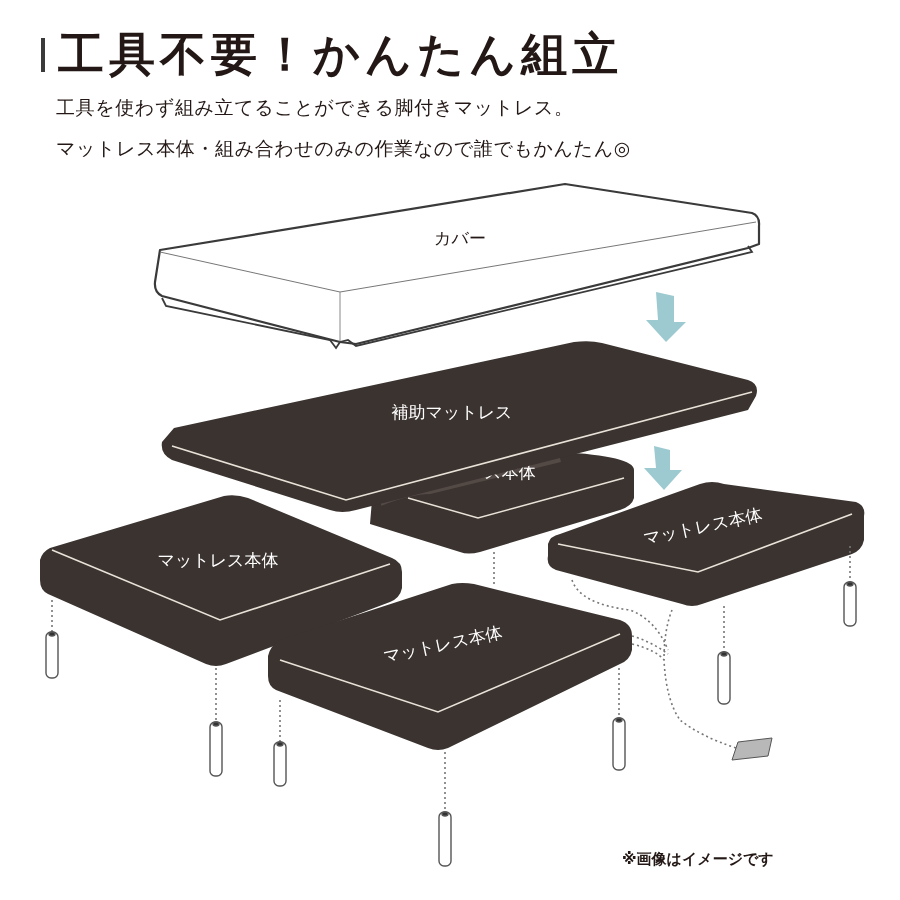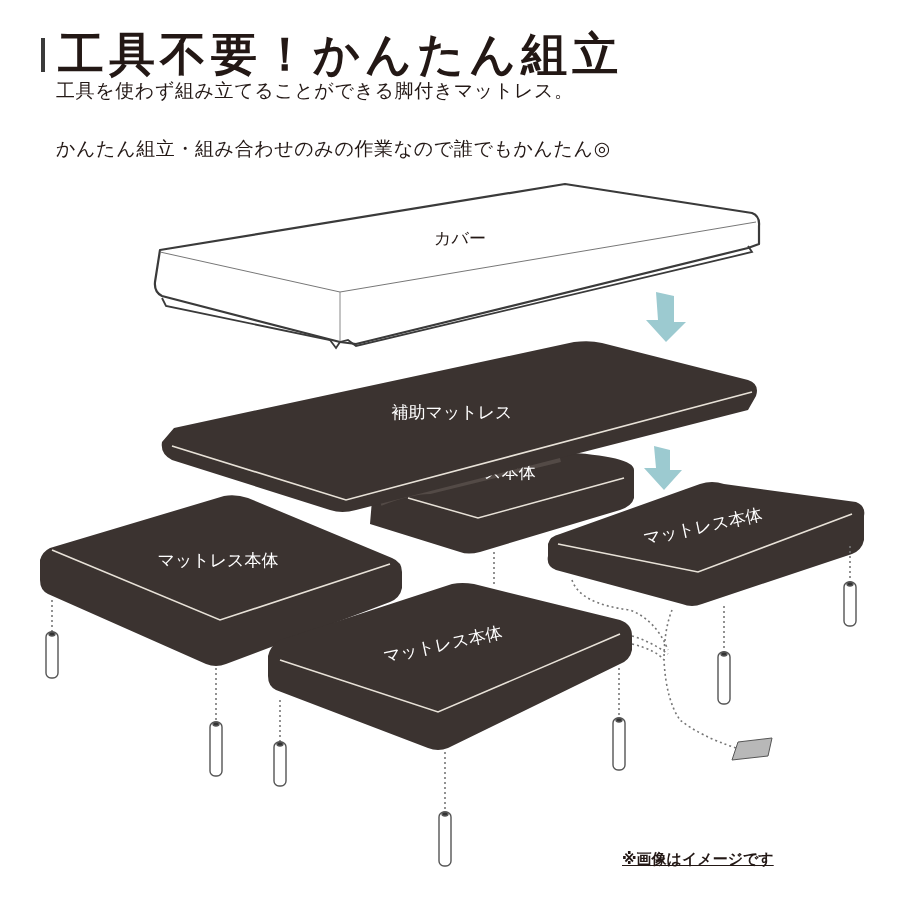--- a/index.html
+++ b/index.html
@@ -3,34 +3,34 @@
   <meta charset="utf-8">
   <style>
     html, body { margin: 0; padding: 0; background: #ffffff; }
     body { width: 900px; height: 900px; position: relative; overflow: hidden;
            font-family: "DejaVu Sans", "Liberation Sans", sans-serif; color: #231815; }
     .title-bar { position: absolute; left: 41px; top: 38px; width: 4px; height: 34px; background: #3a3a3a; }
     .title { position: absolute; left: 58px; top: 26px; font-size: 46px; font-weight: bold;
              letter-spacing: 5px; line-height: 56px; white-space: nowrap; color: #231815; }
     .desc { position: absolute; left: 56px; font-size: 19px; letter-spacing: 0.6px;
             line-height: 28px; white-space: nowrap; color: #231815; }
-    .desc.l1 { top: 76px; }
+    .desc.l1 { top: 93px; }
     .desc.l2 { top: 134px; }
     .note { position: absolute; left: 622px; top: 850px; font-size: 15px; font-weight: bold;
-            color: #231815; white-space: nowrap; text-decoration: underline; }
+            color: #231815; white-space: nowrap; }
     svg.diagram { position: absolute; left: 0; top: 0; }
     .lbl { font-family: "DejaVu Sans", "Liberation Sans", sans-serif; font-size: 17px; }
   </style>
 </head>
 <body>
 
 <div class="title-bar"></div>
 <div class="title">工具不要！かんたん組立</div>
 <div class="desc l1">工具を使わず組み立てることができる脚付きマットレス。</div>
-<div class="desc l2">かんたん組立・組み合わせのみの作業なので誰でもかんたん◎</div>
+<div class="desc l2">マットレス本体・組み合わせのみの作業なので誰でもかんたん◎</div>
 
 <svg class="diagram" width="900" height="900" viewBox="0 0 900 900">
   <defs>
     <marker id="dot" markerWidth="4" markerHeight="4" refX="2" refY="2">
         <circle cx="2" cy="2" r="1.2" fill="#666"></circle>
       </marker>
   </defs>
 
   <g>
     <path d="M160 250 L565 184 L752 213 Q760 216 759 226 L759 244 L748 248 L356 344 L340 342 L162 296 Q154 292 155 282 Z" fill="#ffffff" stroke="#3a3a3a" stroke-width="2.2" stroke-linejoin="round"></path>

